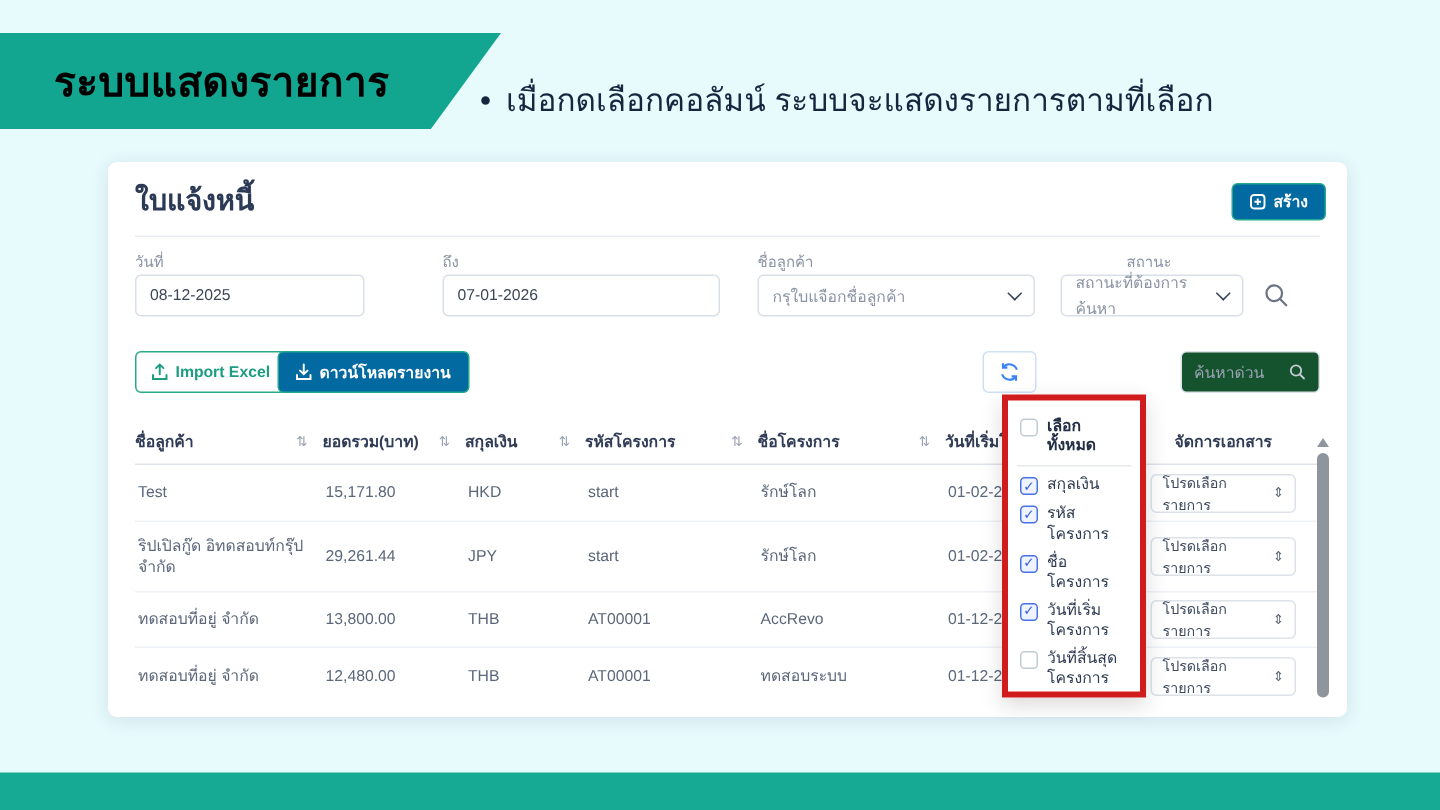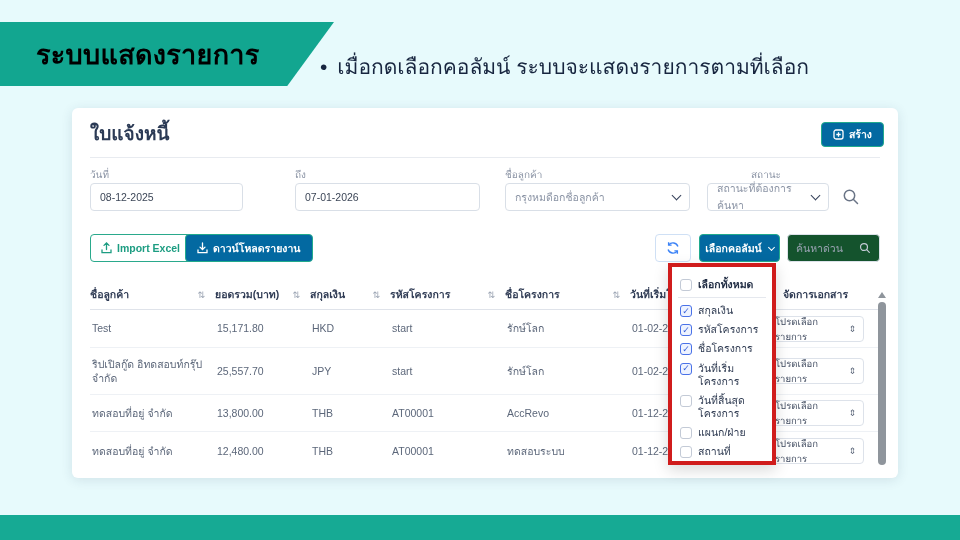--- a/index.html
+++ b/index.html
@@ -50,21 +50,21 @@
   .th.center { justify-content:center; padding-right:0; }
   .sort { font-size:9px; color:#9aa3b2; font-weight:normal; }
   .tr { border-bottom:1px solid #eef1f5; font-size:10.5px; color:#5c677a; }
   .tr:last-child { border-bottom:none; }
   .td { text-align:left; line-height:1.35; padding:0 2px; }
   .doc-select { width:97px; height:26px; border:1px solid #dde2ea; border-radius:4px; background:#fff;
                 display:flex; align-items:center; padding:0 7px; font-size:9.5px; color:#3f4a5f; }
   .updown { margin-left:auto; font-size:9px; color:#5c677a; }
 
   
-  .col-panel { position:absolute; left:596px; top:155px; width:108px; height:202px; background:#fff;
+  .col-panel { position:absolute; left:596px; top:155px; width:96px; height:202px; background:#fff;
                border:4px solid #d01c1c; box-shadow:0 5px 14px rgba(0,0,0,.15); z-index:6;
                padding:5px 8px; overflow:hidden; }
   .opt-row { display:flex; align-items:flex-start; gap:6px; margin:6px 0; font-size:10.5px; color:#2f3b52; line-height:1.25; }
   .opt-row.head { font-weight:bold; color:#222e45; }
   .panel-div { border-top:1px solid #e5e8ee; margin:6px -2px; }
   .cbox { width:12px; height:12px; border:1px solid #c3cad6; border-radius:3px; background:#fff; flex:none;
           display:flex; align-items:center; justify-content:center; font-size:9px; color:transparent; margin-top:1px; }
   .cbox[data-checked="true"] { border:1.4px solid #4a72e8; background:#eef3ff; color:#3a62d8; font-weight:bold; }
 
   
@@ -106,21 +106,21 @@
     <span>08-12-2025</span>
   </div>
 
   <div class="f-label" style="left:223px;">ถึง</div>
   <div class="f-box" style="left:223px; width:185px;">
     <span>07-01-2026</span>
   </div>
 
   <div class="f-label" style="left:433px;">ชื่อลูกค้า</div>
   <div class="f-box" style="left:433px; width:185px;">
-    <span class="ph">กรุงหมดือกชื่อลูกค้า</span>
+    <span class="ph">กรุใบแจือกชื่อลูกค้า</span>
     <span class="chev"></span>
   </div>
 
   <div class="f-label" style="left:635px;margin-left:44px;">สถานะ</div>
   <div class="f-box" style="left:635px; width:122px;">
     <span class="ph">สถานะที่ต้องการค้นหา</span>
     <span class="chev"></span>
   </div>
 
   <div class="search-ico">
@@ -154,24 +154,20 @@
     <span>
       <svg width="14" height="14" viewBox="0 0 16 16">
           <path d="M13.6 6.3A6 6 0 0 0 3.2 4.4" fill="none" stroke="#3b82f6" stroke-width="1.6"></path>
           <path d="M3 1.3v3.4h3.4" fill="none" stroke="#3b82f6" stroke-width="1.6"></path>
           <path d="M2.4 9.7a6 6 0 0 0 10.4 1.9" fill="none" stroke="#3b82f6" stroke-width="1.6"></path>
           <path d="M13 14.7v-3.4H9.6" fill="none" stroke="#3b82f6" stroke-width="1.6"></path>
         </svg>
     </span>
   </div>
 
-  <div class="btn btn-green toolbar-btn" style="left:627px; width:81px;">
-    <span>เลือกคอลัมน์</span>
-    <span class="chev" style="border-color:#fff; width:5px; height:5px; margin:0 0 2px 2px;"></span>
-  </div>
 
   <div class="quick-search">
     <span>ค้นหาด่วน</span>
     <span style="margin-left:auto;">
       <svg width="12" height="12" viewBox="0 0 18 18">
           <circle cx="7.5" cy="7.5" r="5.2" fill="none" stroke="#c4cbd6" stroke-width="1.8"></circle>
           <path d="M11.5 11.5 15.5 15.5" stroke="#c4cbd6" stroke-width="1.8" stroke-linecap="round"></path>
         </svg>
     </span>
   </div>
@@ -218,21 +214,21 @@
       <div class="c-gap"></div>
       <div class="doc-select">
           <span>โปรดเลือกรายการ</span>
           <span class="updown">⇕</span>
         </div>
       <div class="c-scroll"></div>
     </div>
 
     <div class="trow tr" style="height:47px;">
       <div class="td c-customer">ริปเปิลกู๊ด อิทดสอบท์กรุ๊ป จำกัด</div>
-      <div class="td c-amount">25,557.70</div>
+      <div class="td c-amount">29,261.44</div>
       <div class="td c-currency">JPY</div>
       <div class="td c-code">start</div>
       <div class="td c-project">รักษ์โลก</div>
       <div class="td c-date">01-02-2026</div>
       <div class="c-gap"></div>
       <div class="doc-select">
           <span>โปรดเลือกรายการ</span>
           <span class="updown">⇕</span>
         </div>
       <div class="c-scroll"></div>

